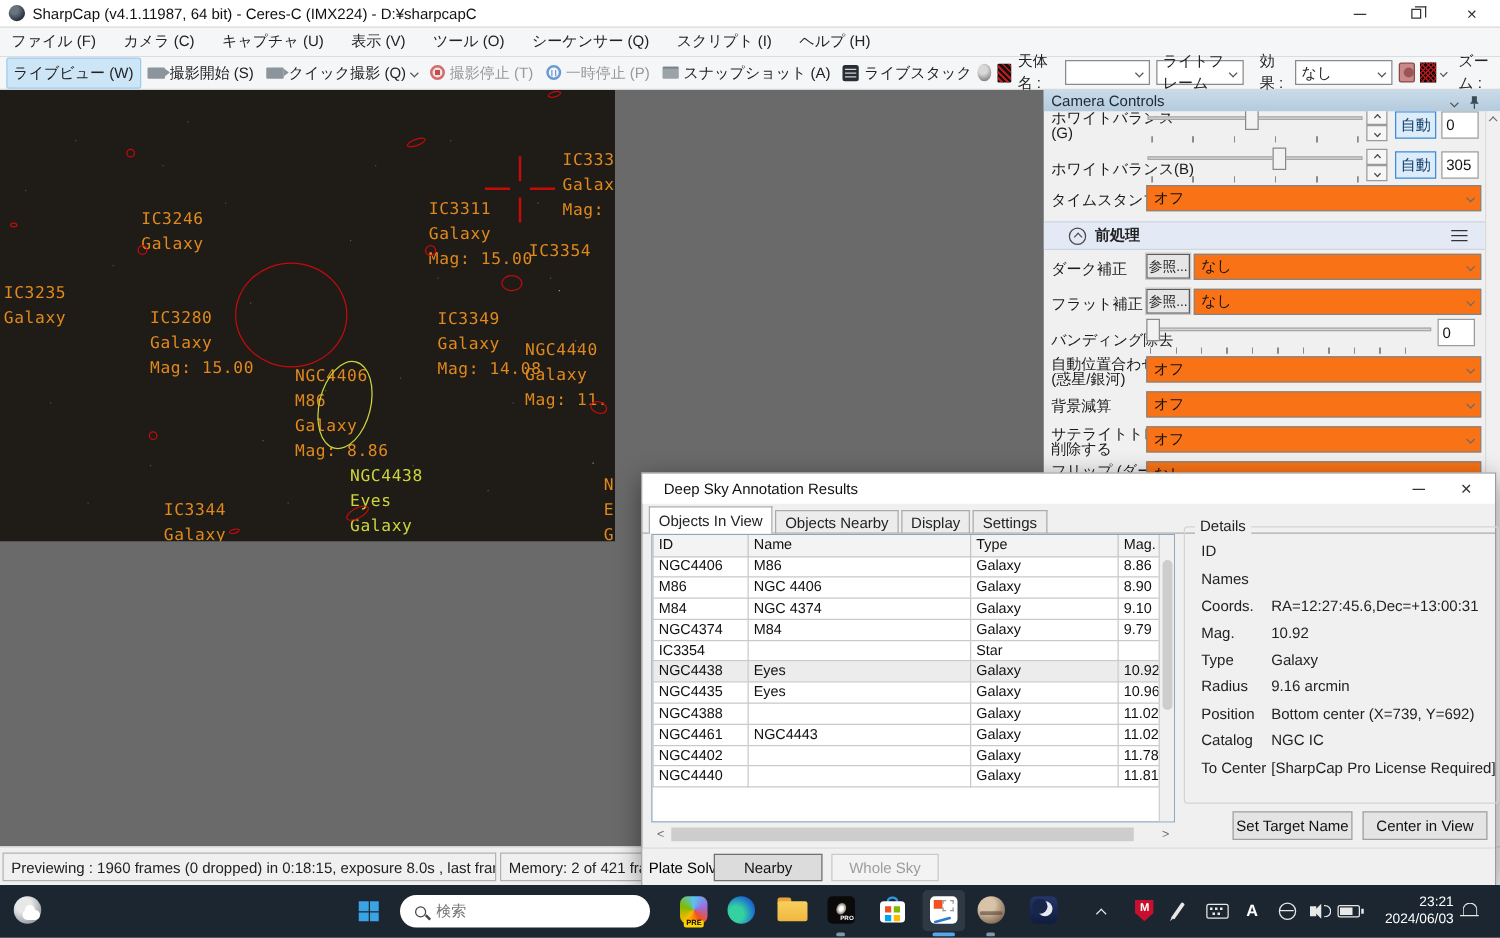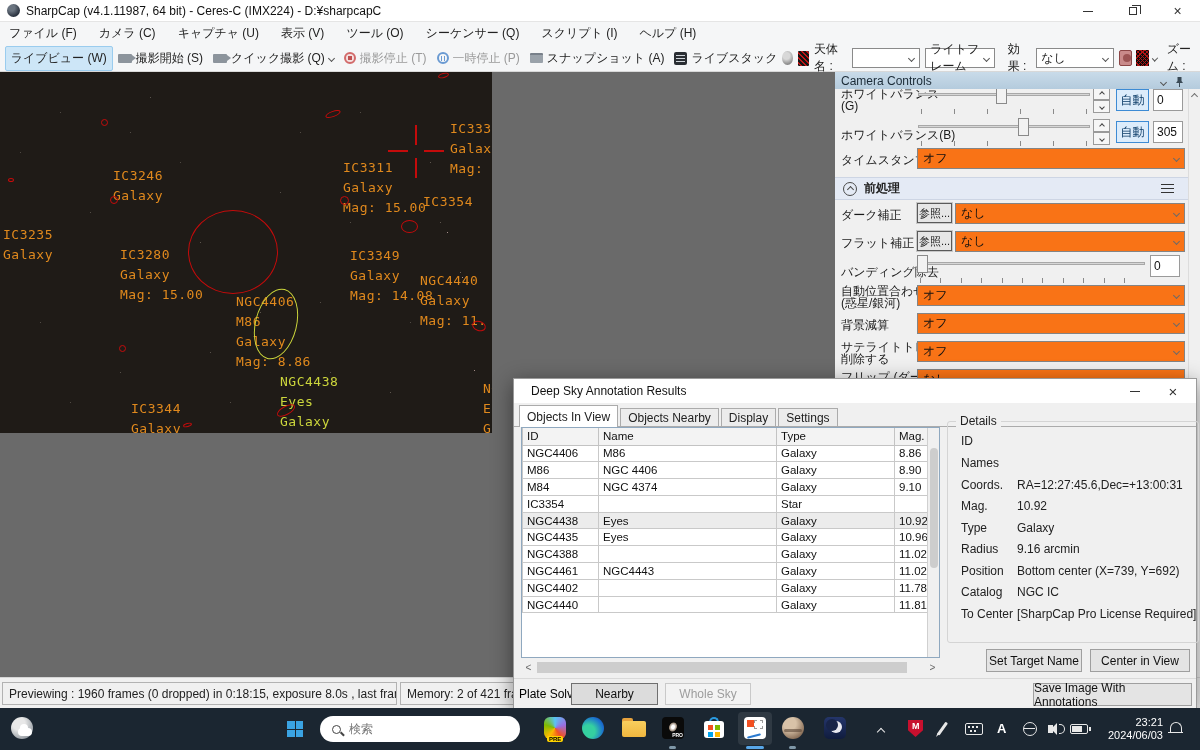--- a/index.html
+++ b/index.html
@@ -75,21 +75,21 @@
 .browse-btn { position:absolute; width:35px; height:20px; background:#e6e6e6; border:1px solid #5a5a5a; outline:1px solid #c8c8c8; font-size:11px; color:#222; display:flex; align-items:center; justify-content:center; }
 .auto-btn { position:absolute; width:33px; height:22px; background:#dcecfb; border:1px solid #3d8bd4; font-size:12px; color:#0a3a66; display:flex; align-items:center; justify-content:center; }
 .val-box { position:absolute; width:30px; height:22px; background:#fff; border:1px solid #9a9a9a; font-size:12px; display:flex; align-items:center; padding-left:3px; color:#111; }
 .spin { position:absolute; width:17px; height:26px; display:flex; flex-direction:column; }
 .spin > div { flex:1; background:#f6f6f6; border:1px solid #9a9a9a; display:flex; align-items:center; justify-content:center; }
 .spin .chv { width:4px; height:4px; border-color:#444; }
 .slider { position:absolute; height:30px; }
 .slider .track { position:absolute; left:0; right:0; top:8px; height:3px; background:#d6d6d6; border:1px solid #a8a8a8; }
 .slider .thumb { position:absolute; top:1px; width:11px; height:18px; background:#f2f2f2; border:1px solid #8a8a8a; }
 .slider .ticks { position:absolute; left:3px; right:3px; top:24px; height:5px; }
-.cp-section { position:absolute; left:0; width:353px; height:23px; background:#e4eaf5; border-top:1px solid #cdd5e4; border-bottom:1px solid #cdd5e4; display:flex; align-items:center; padding-left:8px; gap:7px; font-size:12px; font-weight:bold; color:#222; }
+.cp-section { position:absolute; left:0; width:353px; height:23px; background:#e4eaf5; border-top:1px solid #cdd5e4; border-bottom:1px solid #cdd5e4; display:flex; align-items:center; padding-left:20px; gap:7px; font-size:12px; font-weight:bold; color:#222; }
 .circle-chev { width:14px; height:14px; border-radius:50%; border:1.4px solid #4a4a4a; display:flex; align-items:center; justify-content:center; }
 .circle-chev .chv { margin-top:2px; border-color:#4a4a4a; }
 .hamburger { position:absolute; right:14px; width:13px; height:9px; border-top:1.6px solid #333; border-bottom:1.6px solid #333; }
 .hamburger:after { content:""; display:block; margin-top:2.8px; height:1.6px; background:#333; }
 
 
 .statusbar { position:absolute; left:0; top:677px; width:1200px; height:31px; background:#f0f0f0; border-top:1px solid #d5d5d5; }
 .sb-box { position:absolute; top:4px; height:23px; border:1px solid #b2b2b2; display:flex; align-items:center; padding:0 6px; font-size:12px; color:#222; white-space:nowrap; overflow:hidden; }
 
 
@@ -511,20 +511,26 @@
               <td>Galaxy</td>
               <td>8.90</td>
             </tr>
         <tr>
               <td>M84</td>
               <td>NGC 4374</td>
               <td>Galaxy</td>
               <td>9.10</td>
             </tr>
         <tr>
+              <td>NGC4374</td>
+              <td>M84</td>
+              <td>Galaxy</td>
+              <td>9.79</td>
+            </tr>
+        <tr>
               <td>IC3354</td>
               <td></td>
               <td>Star</td>
               <td></td>
             </tr>
         <tr class="sel">
               <td>NGC4438</td>
               <td>Eyes</td>
               <td>Galaxy</td>
               <td>10.92</td>
@@ -592,21 +598,20 @@
     </div>
 
     <div class="btn" style="position:absolute; left:472px; top:270px; width:96px; height:23px;">Set Target Name</div>
     <div class="btn" style="position:absolute; left:576px; top:270px; width:100px; height:23px;">Center in View</div>
 
     <div class="dlg-sep"></div>
     <div class="dlg-bottom">
       <span style="position:absolute; left:5px; top:8px;">Plate Solve:</span>
       <div class="btn" style="position:absolute; left:57px; top:4px; width:87px; height:22px; background:#dcdcdc; border-color:#707070;">Nearby</div>
       <div class="btn disabled" style="position:absolute; left:151px; top:4px; width:86px; height:22px;">Whole Sky</div>
-      <div class="btn" style="position:absolute; left:519px; top:4px; width:159px; height:23px;">Save Image With Annotations</div>
     </div>
   </div>
 
   <div class="taskbar">
     <div class="weather">
         <div class="moonb"></div>
         <div class="cloud"></div>
       </div>
     <div class="winlogo">
         <div></div>

